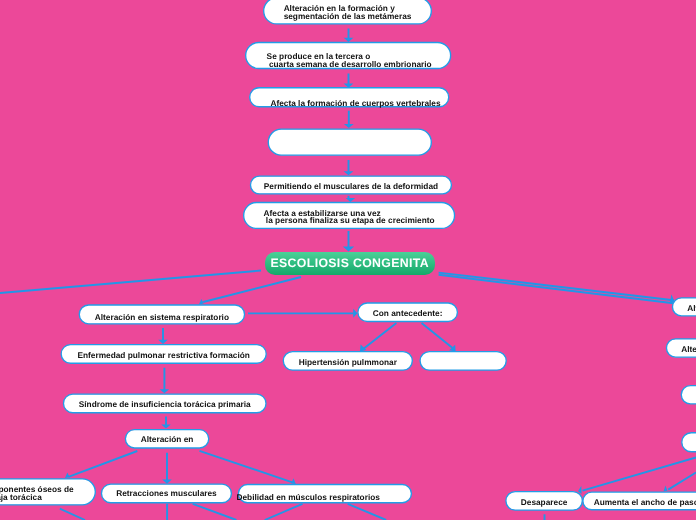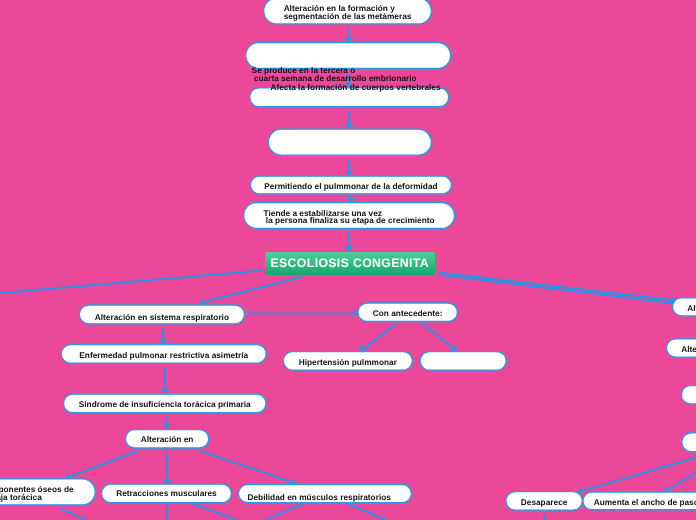--- a/index.html
+++ b/index.html
@@ -5,21 +5,21 @@
   html,body{margin:0;padding:0;background:#fff;}
   body{width:696px;height:520px;font-family:"Liberation Sans",sans-serif;overflow:hidden;-webkit-font-smoothing:antialiased;text-rendering:geometricPrecision;}
   *{-webkit-font-smoothing:antialiased;}
   #stage{position:relative;width:696px;height:520px;overflow:hidden;background:#ec4899;}
   svg#links{position:absolute;left:0;top:0;width:696px;height:520px;z-index:1;}
   svg#shapes{position:absolute;left:0;top:0;width:696px;height:520px;z-index:2;}
   .pill{fill:#ffffff;stroke:#229de8;stroke-width:1.35;}
   .node{position:absolute;box-sizing:border-box;border:0;background:transparent;
         display:flex;align-items:center;justify-content:center;color:#131313;
         font-weight:700;font-size:8.3px;line-height:7.9px;z-index:3;white-space:pre;padding-top:4px;text-align:left;}
-  .root{border:none;border-radius:2px;background:linear-gradient(180deg,#4bd198 0%,#14a869 100%);
+  .root{border:none;border-radius:10px;background:linear-gradient(180deg,#4bd198 0%,#14a869 100%);
         color:#fff;font-size:12.3px;font-weight:700;letter-spacing:.35px;z-index:4;padding-top:2px;}
   .ln{stroke:#2196e8;stroke-width:1.9;fill:none;}
   .ar{fill:#2196e8;stroke:none;}
 </style>
 </head>
 <body>
 
 <div id="stage">
   <svg id="links" viewBox="0 0 696 520">
     <g>
@@ -120,37 +120,37 @@
       <rect class="pill" x="666.47" y="338.88" width="88.65" height="18.25" rx="9.12" ry="9.12"></rect>
       <rect class="pill" x="681.27" y="385.57" width="88.65" height="18.35" rx="9.17" ry="9.17"></rect>
       <rect class="pill" x="681.77" y="432.78" width="88.65" height="18.95" rx="9.47" ry="9.47"></rect>
       <rect class="pill" x="505.88" y="491.57" width="76.45" height="18.55" rx="9.27" ry="9.27"></rect>
       <rect class="pill" x="582.88" y="492.07" width="128.65" height="17.65" rx="8.82" ry="8.82"></rect>
     </g>
   </svg>
 
   <div class="node" style="left:263px;top:-2.8px;width:169px;height:27.4px;">Alteración en la formación y
 segmentación de las metámeras</div>
-  <div class="node" style="left:231px;top:41.8px;width:206.3px;height:35px;margin-top:14px;">Se produce en la tercera o
+  <div class="node" style="left:246px;top:41.8px;width:206.3px;height:35px;">Se produce en la tercera o
  cuarta semana de desarrollo embrionario</div>
-  <div class="node" style="left:249px;top:76px;width:213px;height:20.3px;border-radius:7px;">Afecta la formación de cuerpos vertebrales</div>
-  <div class="node" style="left:249.8px;top:175.5px;width:202.3px;height:19px;">Permitiendo el pulmmonar de la deformidad</div>
-  <div class="node" style="left:243px;top:201.8px;width:212.2px;height:27.3px;">Tiende a estabilizarse una vez
+  <div class="node" style="left:249px;top:92px;width:213px;height:20.3px;border-radius:7px;">Afecta la formación de cuerpos vertebrales</div>
+  <div class="node" style="left:249.8px;top:175.5px;width:202.3px;height:19px;">Permitiendo el musculares de la deformidad</div>
+  <div class="node" style="left:243px;top:201.8px;width:212.2px;height:27.3px;">Afecta a estabilizarse una vez
  la persona finaliza su etapa de crecimiento</div>
 
   <div class="node root" style="left:265px;top:251.6px;width:169.5px;height:23px;">ESCOLIOSIS CONGENITA</div>
 
   <div class="node" style="left:78.6px;top:304.3px;width:166.6px;height:23px;">Alteración en sistema respiratorio</div>
-  <div class="node" style="left:60.5px;top:344px;width:206.4px;height:19.9px;">Enfermedad pulmonar restrictiva asimetría</div>
+  <div class="node" style="left:60.5px;top:344px;width:206.4px;height:19.9px;">Enfermedad pulmonar restrictiva formación</div>
   <div class="node" style="left:62.8px;top:393.5px;width:203.9px;height:19.9px;">Síndrome de insuficiencia torácica primaria</div>
   <div class="node" style="left:124.7px;top:429px;width:84.7px;height:18px;">Alteración en</div>
   <div class="node" style="left:-42.4px;top:478.2px;width:138.4px;height:27.3px;">Componentes óseos de
  la caja torácica</div>
   <div class="node" style="left:100.8px;top:483.5px;width:131.3px;height:17px;">Retracciones musculares</div>
-  <div class="node" style="left:232px;top:483.8px;width:174.4px;height:25px;">Debilidad en músculos respiratorios</div>
+  <div class="node" style="left:221px;top:483.8px;width:174.4px;height:25px;">Debilidad en músculos respiratorios</div>
 
   <div class="node" style="left:282.6px;top:350.9px;width:130.4px;height:19.9px;">Hipertensión pulmmonar</div>
   <div class="node" style="left:357.2px;top:302.3px;width:100.9px;height:19.9px;">Con antecedente:</div>
 
   <div class="node" style="left:671.8px;top:297.2px;width:90px;height:19.4px;justify-content:flex-start;padding-left:15.5px;">Alteración</div>
   <div class="node" style="left:665.8px;top:338.2px;width:90px;height:19.6px;justify-content:flex-start;padding-left:15.5px;">Alteración</div>
   <div class="node" style="left:680.6px;top:384.9px;width:90px;height:19.7px;"></div>
   <div class="node" style="left:681.1px;top:432.1px;width:90px;height:20.3px;"></div>
 
   <div class="node" style="left:505.2px;top:490.9px;width:77.8px;height:19.9px;">Desaparece</div>

